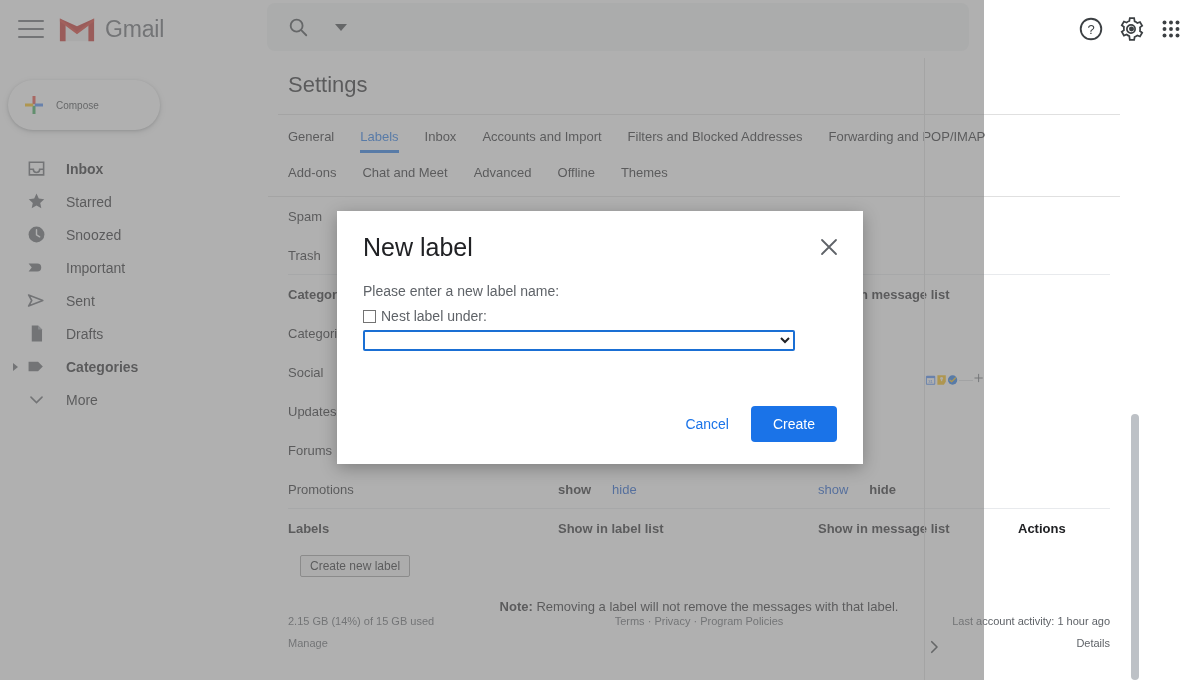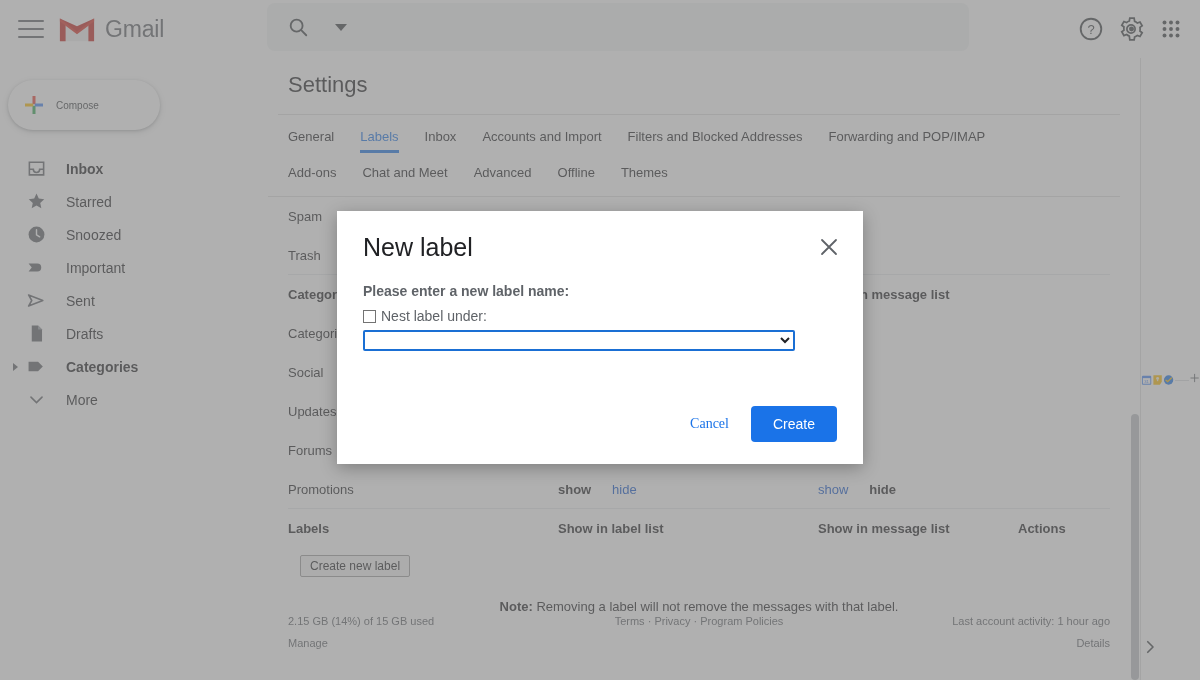--- a/index.html
+++ b/index.html
@@ -2,21 +2,21 @@
 <html><head>
 <meta charset="utf-8">
 <style>
   * { box-sizing: border-box; margin: 0; padding: 0; }
   html, body {
     width: 1200px; height: 680px;
     overflow: hidden;
     font-family: "Liberation Sans", sans-serif;
     background: #ffffff;
   }
-  #root { position: relative; width: 1200px; height: 680px; padding-left: 20px; }
+  #root { position: relative; width: 984px; height: 680px; padding-left: 20px; }
 
   
   #app {
     position: absolute; inset: 0;
     background: #ffffff;
   }
 
   
   .header {
     position: absolute; top: 0; left: 0; width: 1200px; height: 58px;
@@ -168,21 +168,21 @@
     z-index: 60;
     padding: 22px 26px 0 26px;
   }
   .dlg-title {
     font-size: 25px; color: #202124; font-weight: normal;
   }
   .dlg-close {
     position: absolute; right: 22px; top: 24px;
     width: 24px; height: 24px; cursor: pointer;
   }
-  .dlg-sub { font-size: 14px; color: #5f6368; margin-top: 21px; font-weight: bold; }
+  .dlg-sub { font-size: 14px; color: #5f6368; margin-top: 21px; }
   .dlg-input {
     margin-top: 7px; width: 441px; height: 21px;
     border: 1px solid #8b8b8b; padding: 0 4px;
     font-family: "Liberation Sans", sans-serif; font-size: 13px; color: #202124;
     outline: none; background: #fff;
   }
   .dlg-check-row { margin-top: 9px; display: flex; align-items: center; gap: 5px; }
   .dlg-check {
     width: 13px; height: 13px; border: 1px solid #737373; background: #fff;
     cursor: pointer;
@@ -194,21 +194,21 @@
     font-family: "Liberation Sans", sans-serif; font-size: 13px;
     outline: none; color: #202124;
   }
   .dlg-actions {
     position: absolute; right: 26px; bottom: 22px;
     display: flex; align-items: center; gap: 6px;
   }
   .btn-cancel {
     font-size: 14px; color: #1a73e8; background: transparent; border: none;
     padding: 9px 16px; border-radius: 4px; cursor: pointer;
-    font-family: Liberation Serif, serif;
+    font-family: Liberation Sans, sans-serif;
   }
   .btn-create {
     font-size: 14px; color: #ffffff; background: #1a73e8; border: none;
     padding: 10px 22px; border-radius: 4px; cursor: pointer;
     font-family: "Liberation Sans", sans-serif;
   }
 </style>
 </head>
 <body>
 

